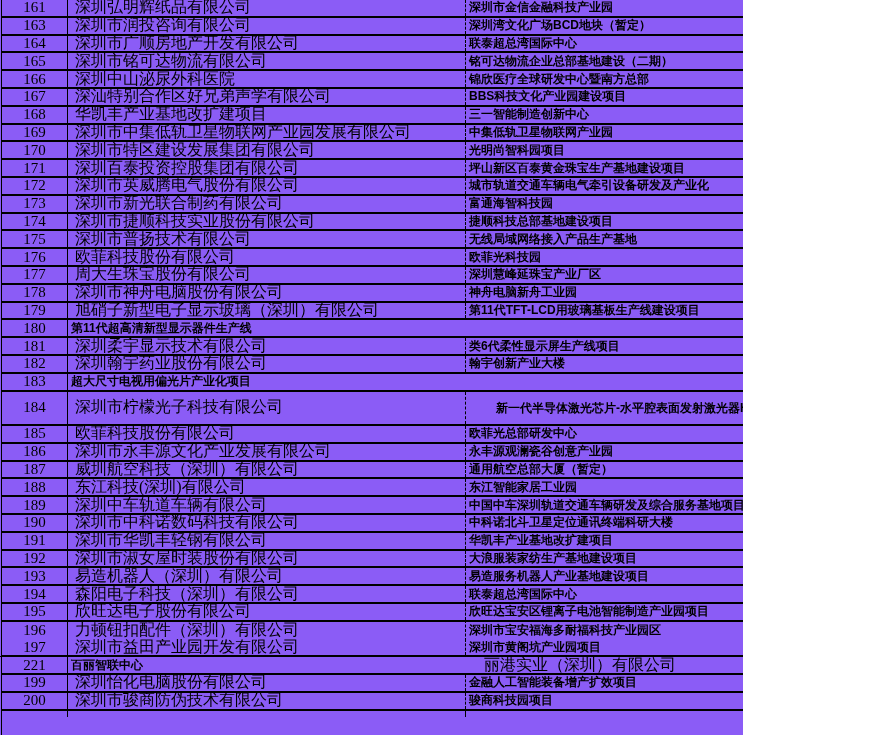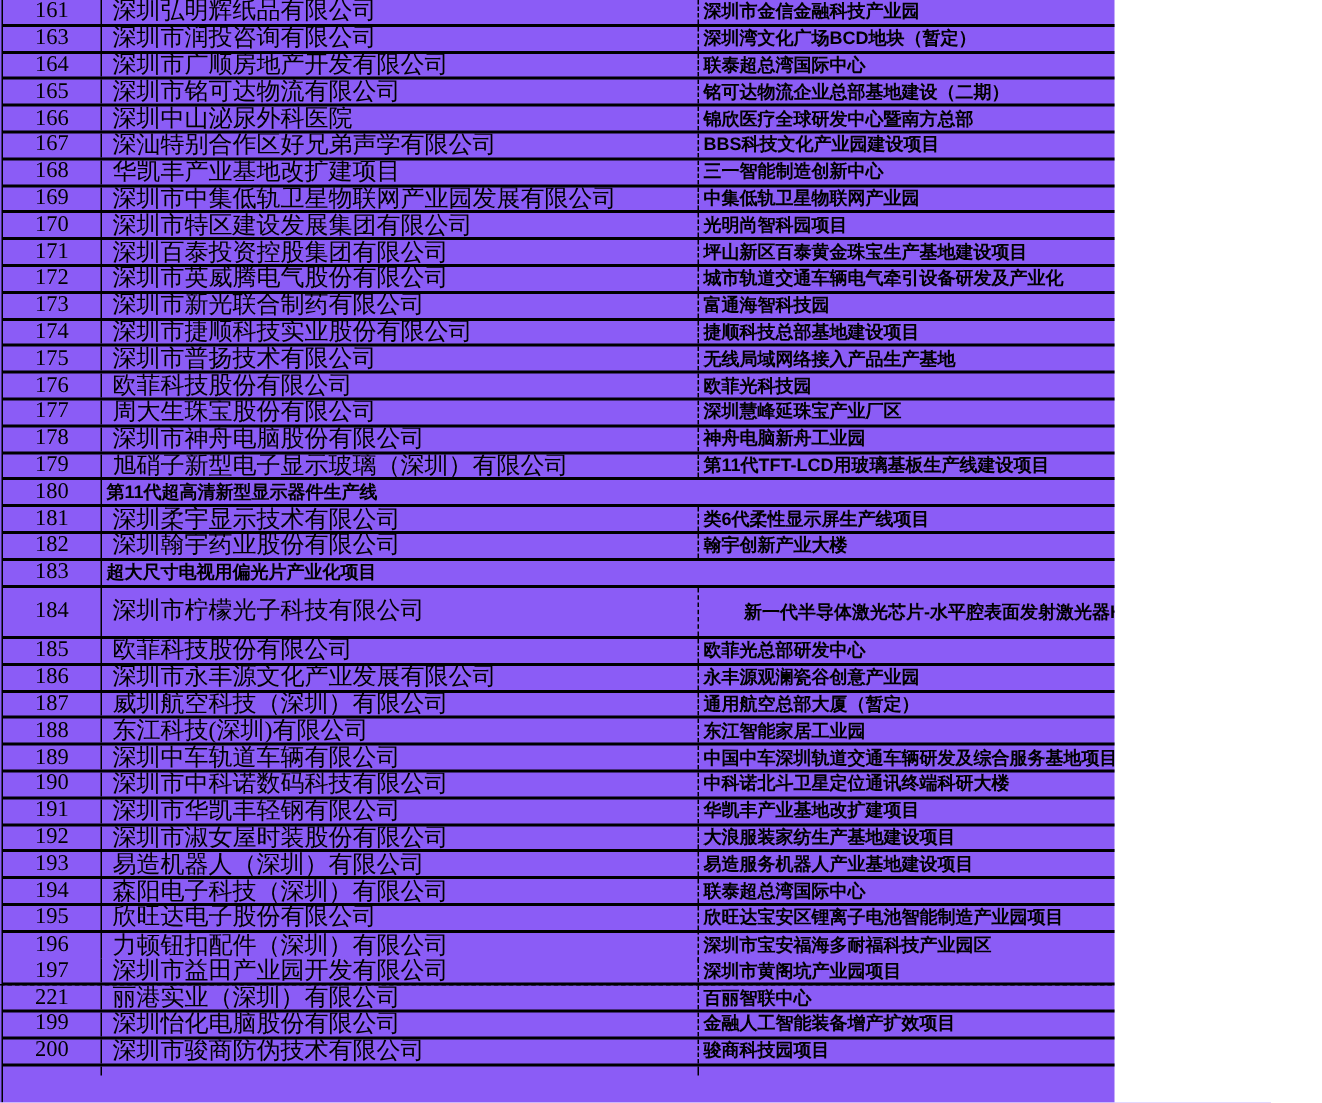--- a/index.html
+++ b/index.html
@@ -253,22 +253,22 @@
         <div class="cell c-company">力顿钮扣配件（深圳）有限公司</div>
         <div class="cell c-project">深圳市宝安福海多耐福科技产业园区</div>
       </div>
       <div class="row">
         <div class="cell c-num">197</div>
         <div class="cell c-company">深圳市益田产业园开发有限公司</div>
         <div class="cell c-project">深圳市黄阁坑产业园项目</div>
       </div>
       <div class="row">
         <div class="cell c-num">221</div>
+        <div class="cell c-project">百丽智联中心</div>
         <div class="cell c-company">丽港实业（深圳）有限公司</div>
-        <div class="cell c-project">百丽智联中心</div>
       </div>
       <div class="row">
         <div class="cell c-num">199</div>
         <div class="cell c-company">深圳怡化电脑股份有限公司</div>
         <div class="cell c-project">金融人工智能装备增产扩效项目</div>
       </div>
       <div class="row">
         <div class="cell c-num">200</div>
         <div class="cell c-company">深圳市骏商防伪技术有限公司</div>
         <div class="cell c-project">骏商科技园项目</div>

